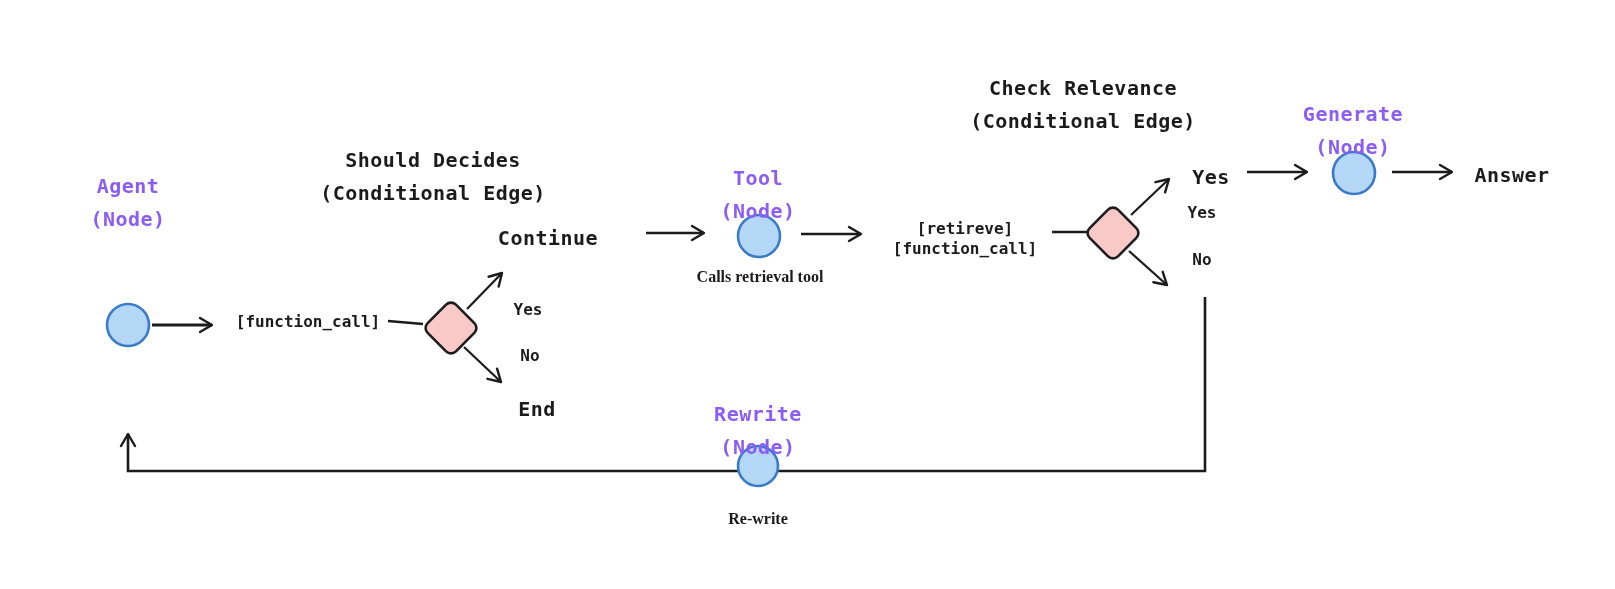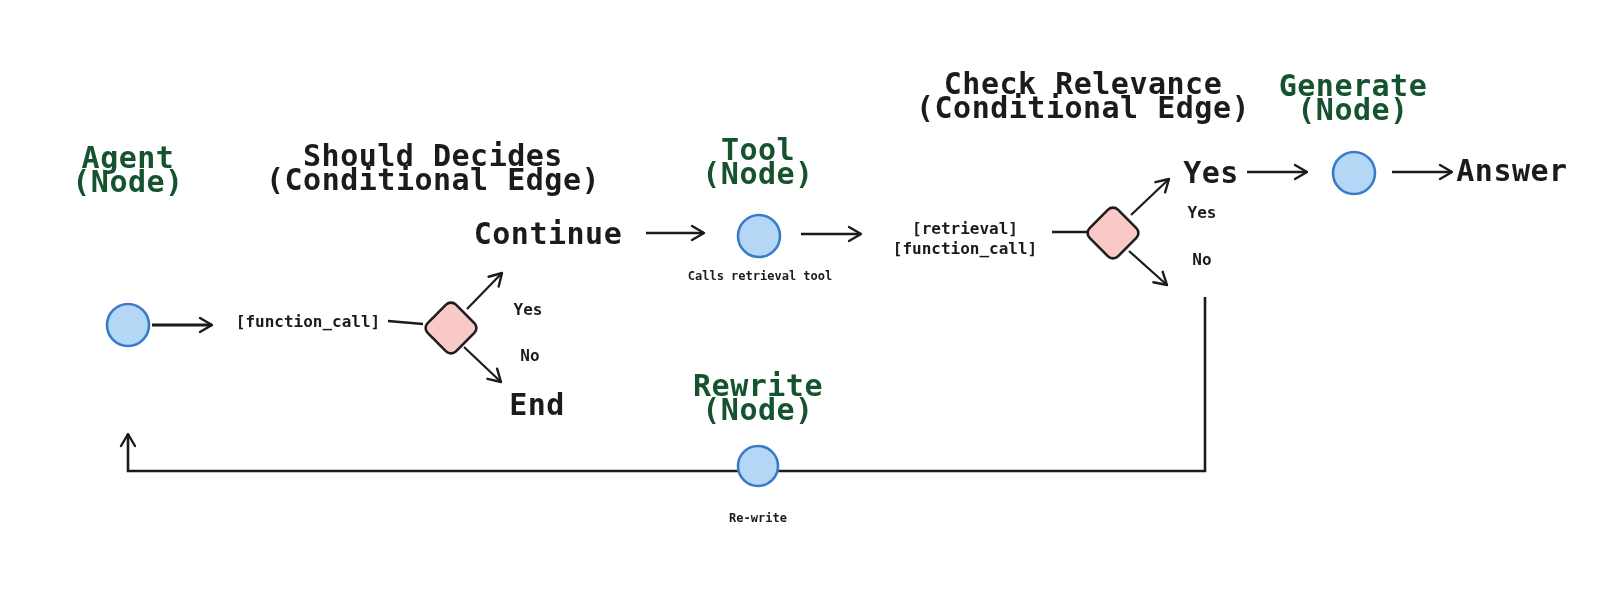--- a/index.html
+++ b/index.html
@@ -20,29 +20,30 @@
     left: 0;
     top: 0;
   }
   .lbl {
     position: absolute;
     transform: translateX(-50%);
     white-space: pre;
     text-align: center;
     color: #1b1b1b;
     font-weight: bold;
-    line-height: 24px;
-    font-size: 30px;
+    line-height: 33px;
+    font-size: 20px;
     letter-spacing: 0.5px;
   }
-  .blue { color: #14532d; }
+  .blue { color: #8b5cf6; margin-top: 24px; }
   .small {
-    font-size: 12px;
+    font-size: 16px;
     line-height: 21px;
     letter-spacing: 0px;
+    font-family: Liberation Serif, serif;
   }
   .mid {
     font-size: 16px;
     line-height: 20px;
     letter-spacing: 0px;
   }
 </style>
 </head>
 <body>
 
@@ -88,21 +89,21 @@
   <div class="lbl blue" style="left:1353px; top:74px">Generate
 (Node)</div>
   <div class="lbl blue" style="left:758px; top:374px">Rewrite
 (Node)</div>
 
   <div class="lbl mid" style="left:308px; top:312px">[function_call]</div>
   <div class="lbl" style="left:548px; top:222px">Continue</div>
   <div class="lbl mid" style="left:528px; top:300px">Yes</div>
   <div class="lbl mid" style="left:530px; top:346px">No</div>
   <div class="lbl" style="left:537px; top:393px">End</div>
-  <div class="lbl mid" style="left:965px; top:219px">[retrieval]
+  <div class="lbl mid" style="left:965px; top:219px">[retireve]
 [function_call]</div>
   <div class="lbl" style="left:1211px; top:161px">Yes</div>
   <div class="lbl mid" style="left:1202px; top:203px">Yes</div>
   <div class="lbl mid" style="left:1202px; top:250px">No</div>
   <div class="lbl" style="left:1512px; top:159px">Answer</div>
 
   <div class="lbl small" style="left:760px; top:266px">Calls retrieval tool</div>
   <div class="lbl small" style="left:758px; top:508px">Re-write</div>
 
 </div>

